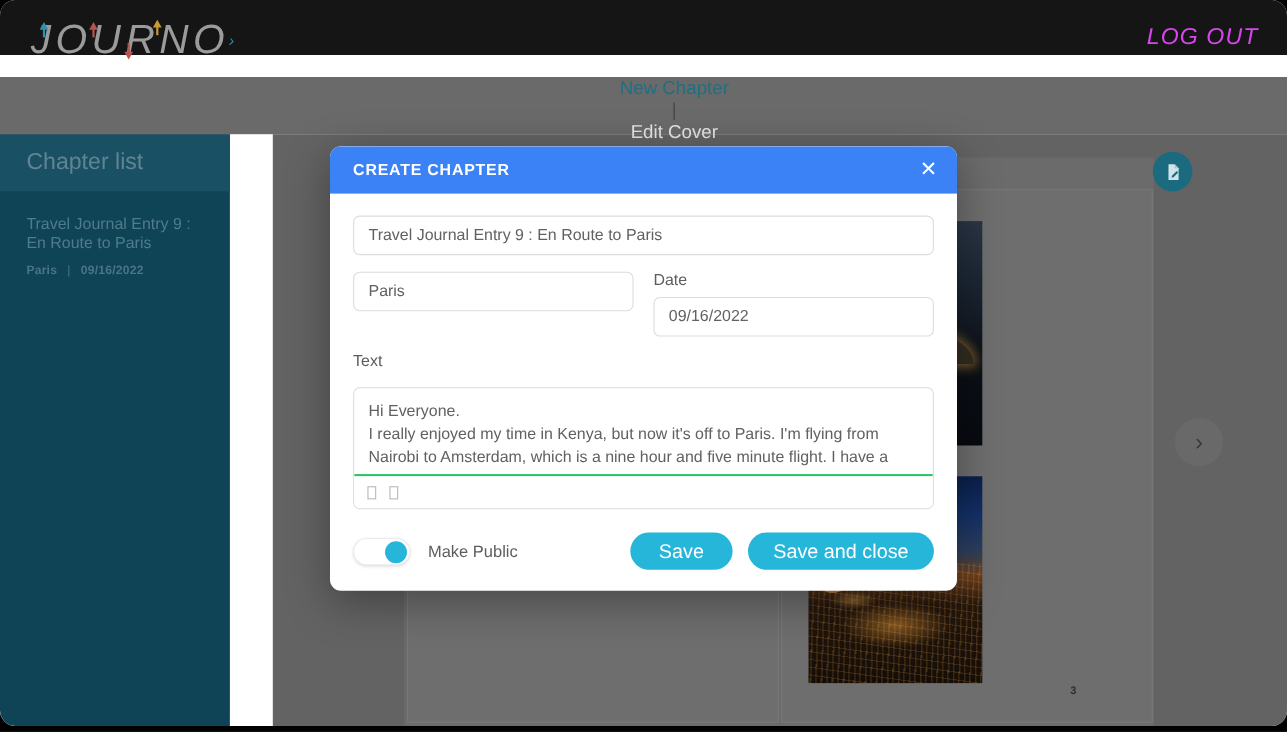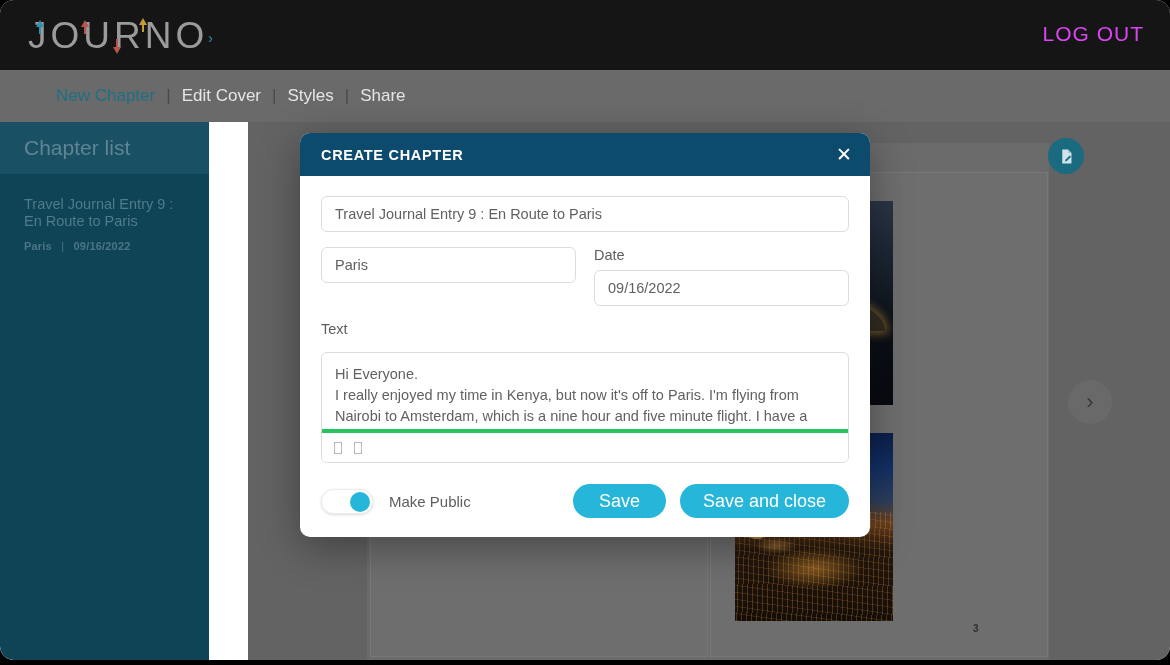--- a/index.html
+++ b/index.html
@@ -27,23 +27,24 @@
     width: 1170px; height: 660px;
     border-radius: 14px;
     overflow: hidden;
     background: #fff;
   }
 
   
   .topbar {
     position: absolute;
     left: 0; top: 0;
-    width: 1170px; height: 70px;
+    width: 1170px; height: 50px;
     background: #151515;
     z-index: 5;
+    font-style: italic;
   }
   .logo {
     position: absolute;
     left: 28px; top: 11px;
     width: 210px; height: 50px;
   }
   .logo-text {
     font-family: "Liberation Sans", sans-serif;
     font-size: 37px;
     letter-spacing: 4px;
@@ -71,20 +72,21 @@
   .subnav {
     position: absolute;
     left: 0; top: 70px;
     width: 1170px; height: 52px;
     background: #6a6a6a;
     display: flex;
     align-items: center;
     padding-left: 56px;
     gap: 0;
     z-index: 4;
+    flex-direction: column;
   }
   .navlink {
     font-size: 17px;
     color: #e5e5e5;
     font-weight: 300;
     cursor: pointer;
     white-space: nowrap;
   }
   .navlink.active { color: #1f6f85; }
   .navsep {
@@ -261,21 +263,21 @@
     left: 300px; top: 133px;
     width: 570px;
     background: #fff;
     border-radius: 10px;
     box-shadow: 0 10px 40px rgba(0,0,0,.35);
     z-index: 20;
     overflow: hidden;
   }
   .modal-head {
     height: 43px;
-    background: #0c4a6e;
+    background: #3b82f6;
     display: flex;
     align-items: center;
     padding: 0 18px 0 21px;
     justify-content: space-between;
   }
   .modal-title {
     color: #fff;
     font-size: 14.5px;
     font-weight: bold;
     letter-spacing: .7px;
@@ -320,21 +322,21 @@
     border-radius: 6px;
     overflow: hidden;
   }
   .editor-area {
     padding: 11px 13px 10px 13px;
     min-height: 80px;
     font-size: 14.5px;
     color: #616161;
     font-weight: 300;
     line-height: 21px;
-    border-bottom: 4px solid #22c55e;
+    border-bottom: 2px solid #22c55e;
     white-space: pre-wrap;
     overflow: hidden;
     max-height: 80px;
   }
   .editor-toolbar {
     height: 29px;
     display: flex;
     align-items: center;
     padding-left: 12px;
     gap: 12px;

